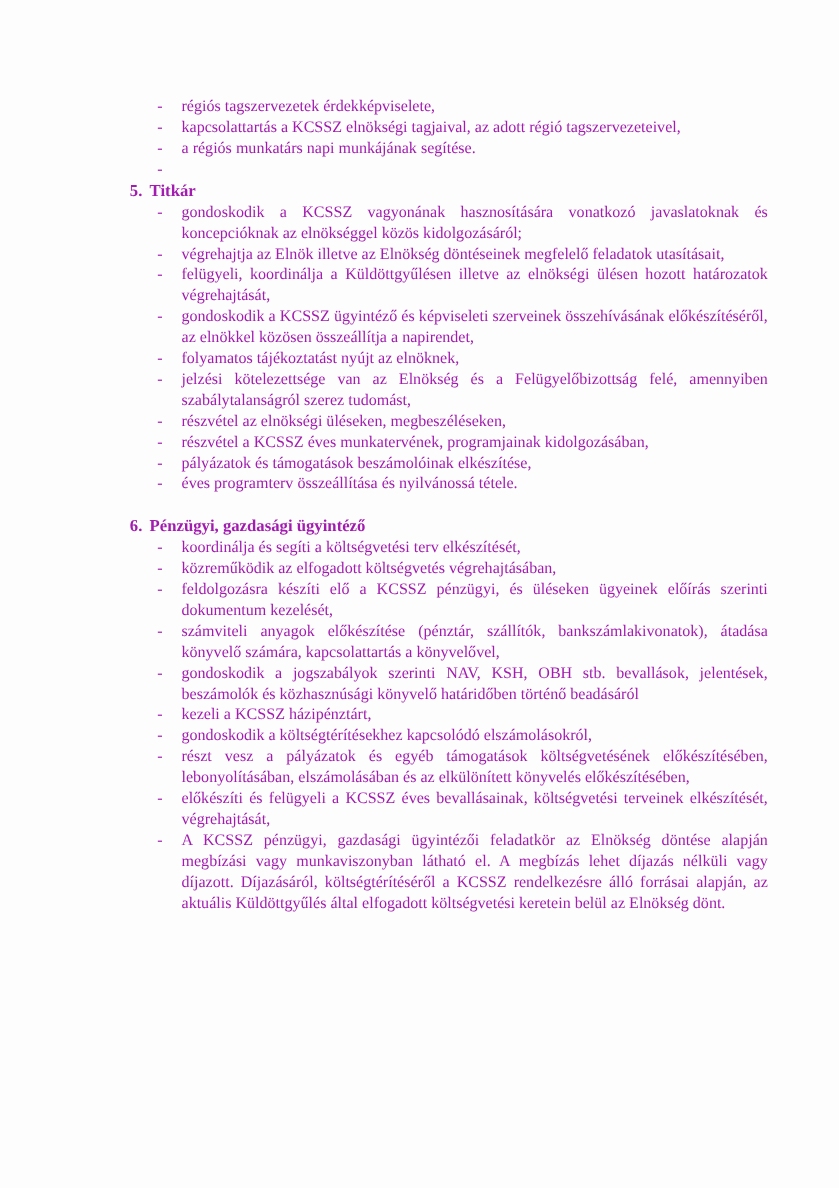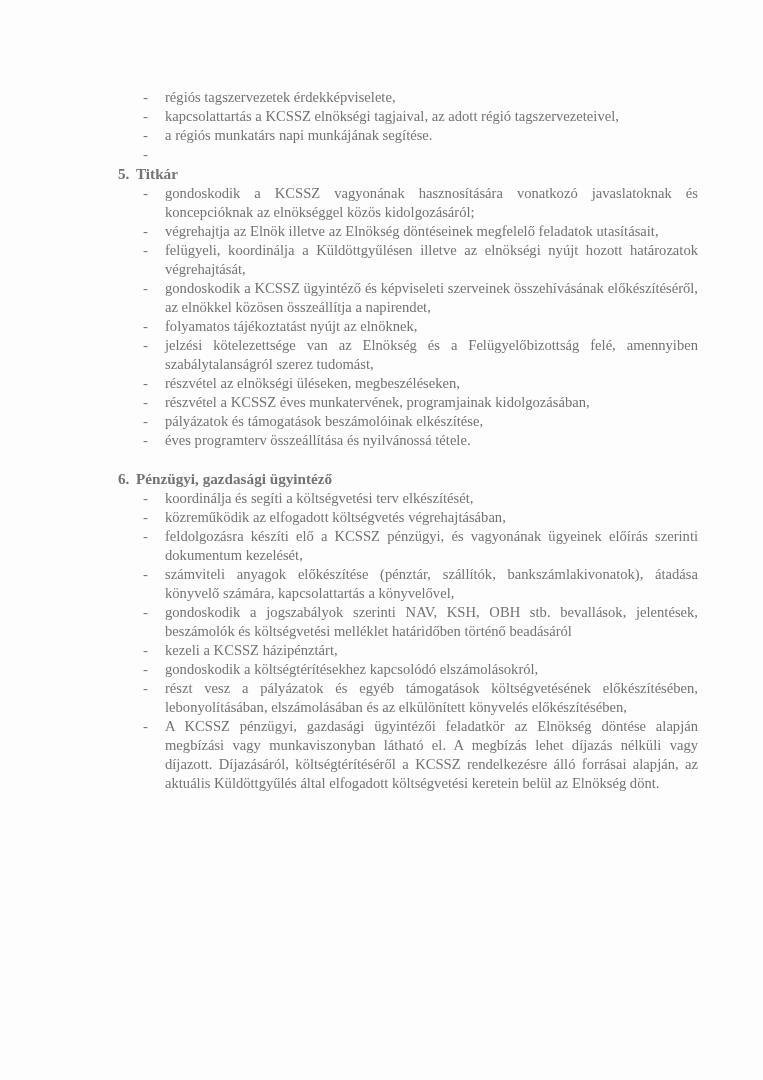--- a/index.html
+++ b/index.html
@@ -1,21 +1,21 @@
 <!DOCTYPE html>
 <html><head>
 <meta charset="utf-8">
 <style>
   html, body { margin: 0; padding: 0; background: #ffffff; }
   body { width: 763px; height: 1080px; position: relative; overflow: hidden; }
   .page {
     position: absolute; left: 0; top: 0; width: 763px; height: 1080px;
     background: #fdfdfd;
     font-family: "Liberation Serif", serif;
-    color: #737373;
+    color: #a21caf;
     font-size: 14.6px;
     line-height: 19px;
   }
   .content { position: absolute; left: 118px; top: 88px; width: 580px; }
   ul.blist { list-style: none; margin: 0; padding: 0 0 0 47px; }
   ul.blist li { position: relative; text-align: justify; }
   ul.blist li::before {
     content: "-"; position: absolute; left: -22px; top: 0;
   }
   .blank-item { height: 19px; }
@@ -38,45 +38,46 @@
     </ul>
 
     <div class="section">
       <div class="section-head">
         <span class="num">5.</span>
         <span>Titkár</span>
       </div>
       <ul class="blist">
         <li>gondoskodik a KCSSZ vagyonának hasznosítására vonatkozó javaslatoknak és koncepcióknak az elnökséggel közös kidolgozásáról;</li>
         <li>végrehajtja az Elnök illetve az Elnökség döntéseinek megfelelő feladatok utasításait,</li>
-        <li>felügyeli, koordinálja a Küldöttgyűlésen illetve az elnökségi nyújt hozott határozatok végrehajtását,</li>
+        <li>felügyeli, koordinálja a Küldöttgyűlésen illetve az elnökségi ülésen hozott határozatok végrehajtását,</li>
         <li>gondoskodik a KCSSZ ügyintéző és képviseleti szerveinek összehívásának előkészítéséről, az elnökkel közösen összeállítja a napirendet,</li>
         <li>folyamatos tájékoztatást nyújt az elnöknek,</li>
         <li>jelzési kötelezettsége van az Elnökség és a Felügyelőbizottság felé, amennyiben szabálytalanságról szerez tudomást,</li>
         <li>részvétel az elnökségi üléseken, megbeszéléseken,</li>
         <li>részvétel a KCSSZ éves munkatervének, programjainak kidolgozásában,</li>
         <li>pályázatok és támogatások beszámolóinak elkészítése,</li>
         <li>éves programterv összeállítása és nyilvánossá tétele.</li>
       </ul>
     </div>
 
     <div class="gap"></div>
 
     <div class="section">
       <div class="section-head">
         <span class="num">6.</span>
         <span>Pénzügyi, gazdasági ügyintéző</span>
       </div>
       <ul class="blist">
         <li>koordinálja és segíti a költségvetési terv elkészítését,</li>
         <li>közreműködik az elfogadott költségvetés végrehajtásában,</li>
-        <li>feldolgozásra készíti elő a KCSSZ pénzügyi, és vagyonának ügyeinek előírás szerinti dokumentum kezelését,</li>
+        <li>feldolgozásra készíti elő a KCSSZ pénzügyi, és üléseken ügyeinek előírás szerinti dokumentum kezelését,</li>
         <li>számviteli anyagok előkészítése (pénztár, szállítók, bankszámlakivonatok), átadása könyvelő számára, kapcsolattartás a könyvelővel,</li>
-        <li>gondoskodik a jogszabályok szerinti NAV, KSH, OBH stb. bevallások, jelentések, beszámolók és költségvetési melléklet határidőben történő beadásáról</li>
+        <li>gondoskodik a jogszabályok szerinti NAV, KSH, OBH stb. bevallások, jelentések, beszámolók és közhasznúsági könyvelő határidőben történő beadásáról</li>
         <li>kezeli a KCSSZ házipénztárt,</li>
         <li>gondoskodik a költségtérítésekhez kapcsolódó elszámolásokról,</li>
         <li>részt vesz a pályázatok és egyéb támogatások költségvetésének előkészítésében, lebonyolításában, elszámolásában és az elkülönített könyvelés előkészítésében,</li>
+        <li>előkészíti és felügyeli a KCSSZ éves bevallásainak, költségvetési terveinek elkészítését, végrehajtását,</li>
         <li>A KCSSZ pénzügyi, gazdasági ügyintézői feladatkör az Elnökség döntése alapján megbízási vagy munkaviszonyban látható el. A megbízás lehet díjazás nélküli vagy díjazott. Díjazásáról, költségtérítéséről a KCSSZ rendelkezésre álló forrásai alapján, az aktuális Küldöttgyűlés által elfogadott költségvetési keretein belül az Elnökség dönt.</li>
       </ul>
     </div>
 
   </div>
 </div>
 
 </body></html>

